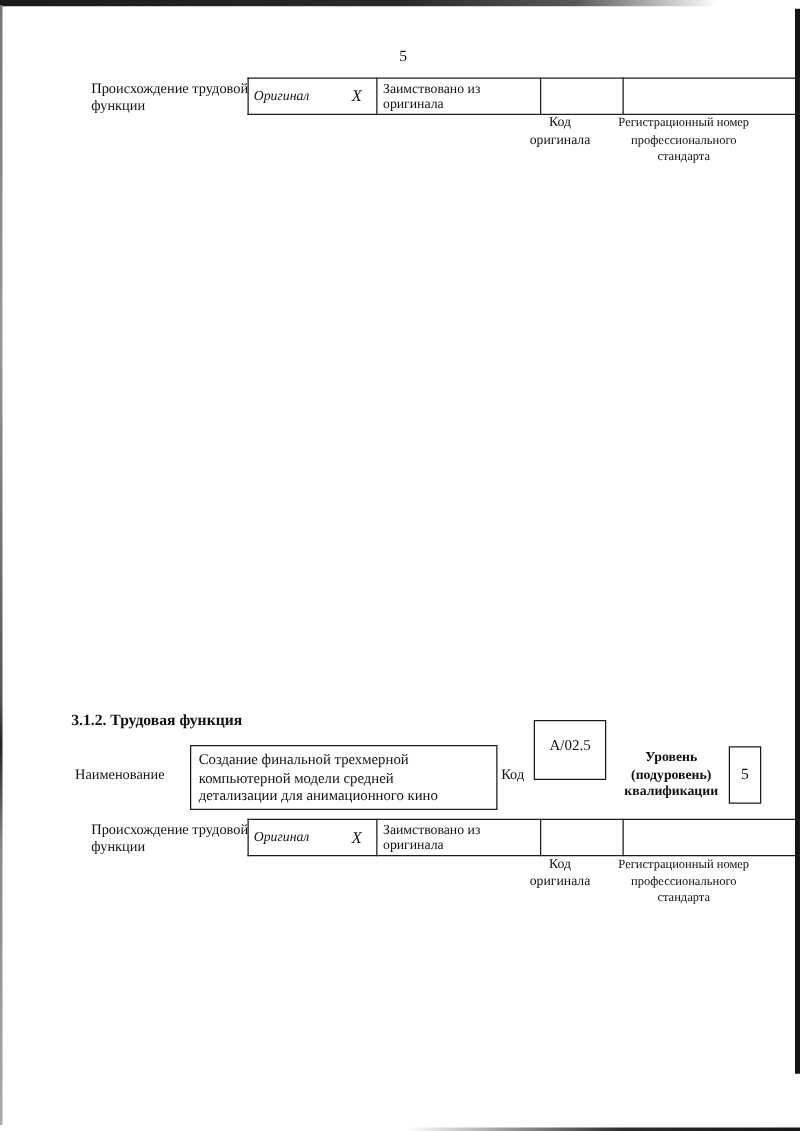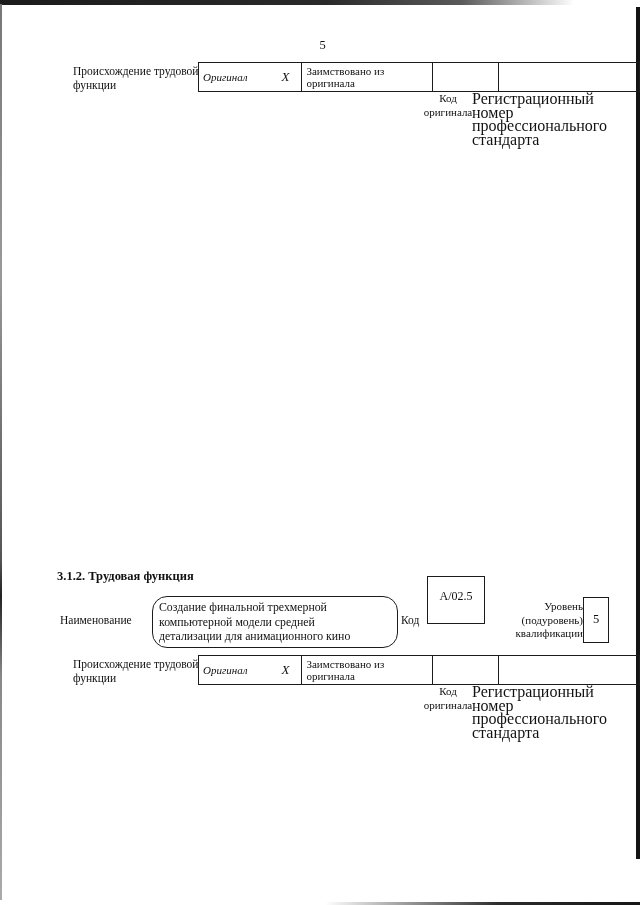--- a/index.html
+++ b/index.html
@@ -25,32 +25,32 @@
   table.origin-table{border-collapse:collapse;table-layout:fixed;}
   table.origin-table td{border:1px solid #1c1c1c;font-size:11px;line-height:12.5px;
     padding:1px 4px;vertical-align:middle;height:26px;}
   td.ot-orig{width:96px;}
   .ot-orig-inner{display:flex;align-items:center;justify-content:space-between;padding-right:8px;font-style:italic;}
   .xmark{font-size:13px;}
   td.ot-borrowed{width:124px;margin-top:36px;}
   td.ot-code{width:60px;}
   td.ot-reg{width:138px;}
   .sub-code{width:70px;text-align:center;font-size:11px;line-height:13.5px;}
-  .sub-reg{width:150px;text-align:left;font-size:16px;line-height:13.5px;}
+  .sub-reg{width:150px;text-align:center;font-size:10px;line-height:13.5px;}
   
   table.main-table{border-collapse:collapse;width:560px;table-layout:fixed;}
   
   .section-heading{font-weight:bold;font-size:12.5px;}
   
   .fn-name-label{font-size:11.5px;}
   .boxed{border:1px solid #1c1c1c;}
-  .fn-name-box{width:232px;padding:3px 6px;font-size:11.8px;line-height:14.6px;border-radius:15px;}
+  .fn-name-box{width:232px;padding:3px 6px;font-size:11.8px;line-height:14.6px;}
   .fn-code-label{font-size:11.5px;}
   .fn-code-box{width:56px;height:34px;padding-top:12px;text-align:center;font-size:12px;}
-  .fn-level-label{width:92px;text-align:right;font-size:11px;line-height:13.5px;}
+  .fn-level-label{width:92px;text-align:center;font-size:11px;line-height:13.5px;font-weight:bold;}
   .fn-level-box{width:24px;height:30px;padding-top:14px;text-align:center;font-size:12.5px;}
 </style>
 </head>
 <body>
 
 <div class="scan-top"></div>
 <div class="scan-right"></div>
 <div class="scan-left"></div>
 <div class="scan-bottom"></div>
 

